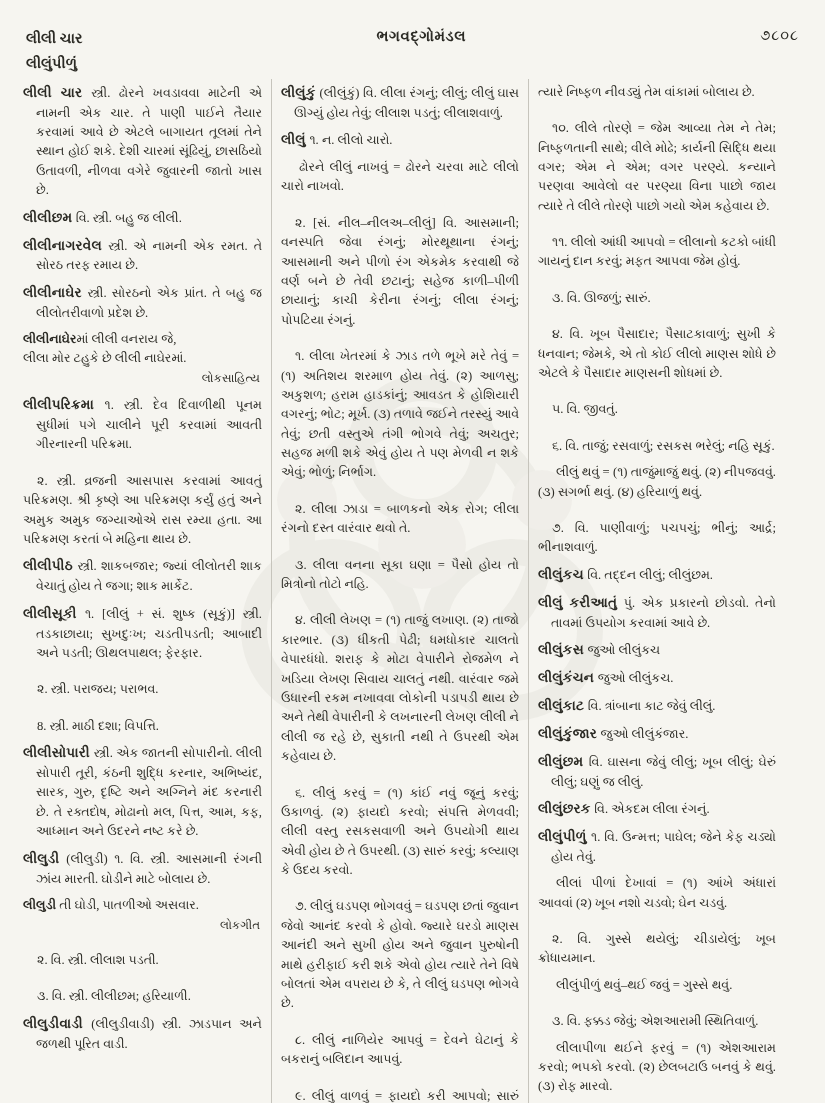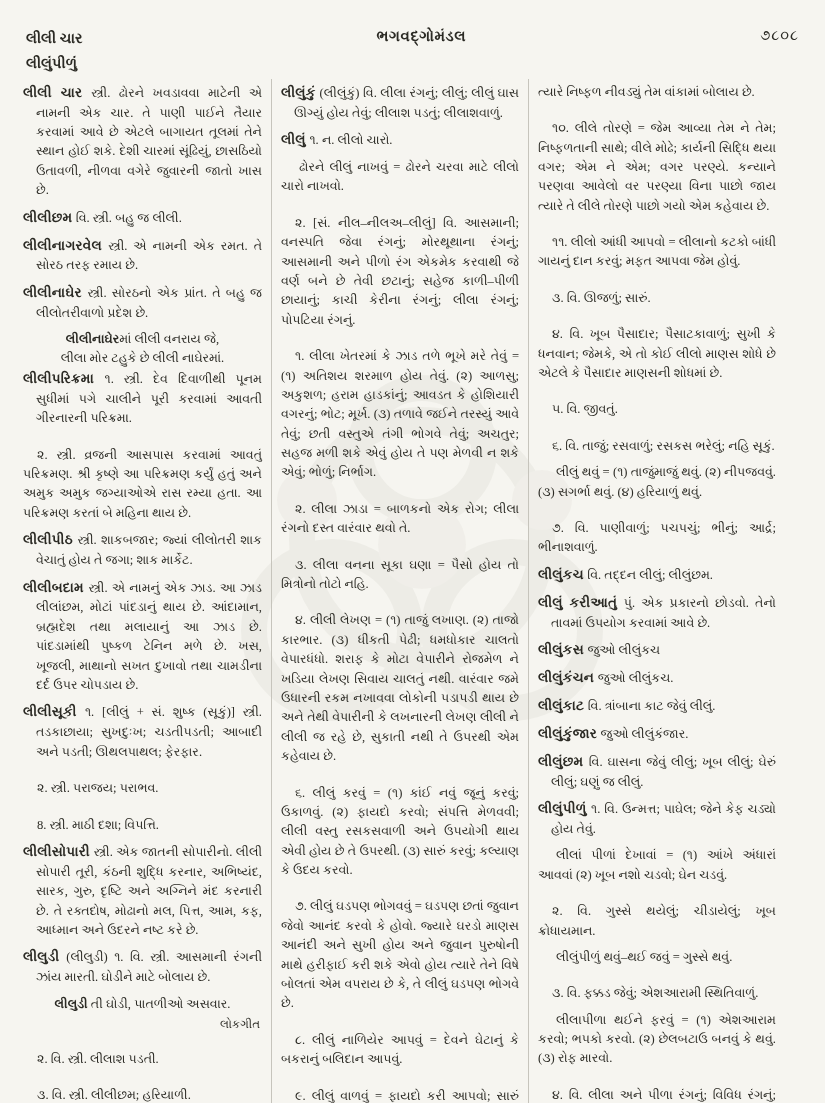--- a/index.html
+++ b/index.html
@@ -22,21 +22,21 @@
   
   .columns{position:relative;display:flex;margin-top:2px;z-index:1;}
   .col{width:257px;box-sizing:border-box;padding:4px 9px 0 9px;font-size:12.6px;line-height:1.54;text-align:justify;}
   .col + .col{border-left:1px solid #c6c4bc;}
   .blk{margin:0 0 7px 0;}
   .blk.entry{padding-left:13px;text-indent:-13px;}
   .blk.entry .head{font-size:13.6px;letter-spacing:.2px;}
   .blk.sense{text-indent:14px;margin-top:17px;}
   .blk.idiom{text-indent:18px;margin-top:2px;}
   .blk.cont{text-indent:0;}
-  .blk.verse{text-align:center;margin:2px 0 1px 0;}
+  .blk.verse{margin:2px 0 1px 0;}
   .verse-line{line-height:1.5;}
   .blk.attribution{text-align:right;font-size:11.8px;margin:0 2px 8px 0;}
 </style>
 </head>
 <body>
 
 <div class="page">
 
   <svg class="watermark" viewBox="0 0 420 440" aria-hidden="true">
     <g fill="none" stroke="#e7e6df" stroke-width="26">
@@ -64,24 +64,24 @@
   <div class="columns">
     <div class="col">
         <p class="blk entry"><b class="head">લીલી ચાર </b>સ્ત્રી. ઢોરને ખવડાવવા માટેની એ નામની એક ચાર. તે પાણી પાઈને તૈયાર કરવામાં આવે છે એટલે બાગાયત તૂલમાં તેને સ્થાન હોઈ શકે. દેશી ચારમાં સૂંઢિયું, છાસઠિયો ઉતાવળી, નીળવા વગેરે જુવારની જાતો ખાસ છે.</p>
         <p class="blk entry"><b class="head">લીલીછમ </b>વિ. સ્ત્રી. બહુ જ લીલી.</p>
         <p class="blk entry"><b class="head">લીલીનાગરવેલ </b>સ્ત્રી. એ નામની એક રમત. તે સોરઠ તરફ રમાય છે.</p>
         <p class="blk entry"><b class="head">લીલીનાઘેર </b>સ્ત્રી. સોરઠનો એક પ્રાંત. તે બહુ જ લીલોતરીવાળો પ્રદેશ છે.</p>
         <div class="blk verse">
           <div class="verse-line"><b>લીલીનાઘેર</b>માં લીલી વનરાય જે,</div>
           <div class="verse-line">લીલા મોર ટહુકે છે લીલી નાઘેરમાં.</div>
         </div>
+        <p class="blk attribution">લોકસાહિત્ય</p>
         <p class="blk entry"><b class="head">લીલીપરિક્રમા </b>૧. સ્ત્રી. દેવ દિવાળીથી પૂનમ સુધીમાં પગે ચાલીને પૂરી કરવામાં આવતી ગીરનારની પરિક્રમા.</p>
         <p class="blk sense">૨. સ્ત્રી. વ્રજની આસપાસ કરવામાં આવતું પરિક્રમણ. શ્રી કૃષ્ણે આ પરિક્રમણ કર્યું હતું અને અમુક અમુક જગ્યાઓએ રાસ રમ્યા હતા. આ પરિક્રમણ કરતાં બે મહિના થાય છે.</p>
         <p class="blk entry"><b class="head">લીલીપીઠ </b>સ્ત્રી. શાકબજાર; જ્યાં લીલોતરી શાક વેચાતું હોય તે જગા; શાક માર્કેટ.</p>
-        <p class="blk entry"><b class="head">લીલીબદામ </b>સ્ત્રી. એ નામનું એક ઝાડ. આ ઝાડ લીલાંછમ, મોટાં પાંદડાનું થાય છે. આંદામાન, બ્રહ્મદેશ તથા મલાયાનું આ ઝાડ છે. પાંદડામાંથી પુષ્કળ ટેનિન મળે છે. ખસ, ખૂજલી, માથાનો સખત દુખાવો તથા ચામડીના દર્દ ઉપર ચોપડાય છે.</p>
         <p class="blk entry"><b class="head">લીલીસૂકી </b>૧. [લીલું + સં. શુષ્ક (સૂકું)] સ્ત્રી. તડકાછાયા; સુખદુઃખ; ચડતીપડતી; આબાદી અને પડતી; ઊથલપાથલ; ફેરફાર.</p>
         <p class="blk sense">૨. સ્ત્રી. પરાજય; પરાભવ.</p>
         <p class="blk sense">8. સ્ત્રી. માઠી દશા; વિપત્તિ.</p>
         <p class="blk entry"><b class="head">લીલીસોપારી </b>સ્ત્રી. એક જાતની સોપારીનો. લીલી સોપારી તૂરી, કંઠની શુદ્ધિ કરનાર, અભિષ્યંદ, સારક, ગુરુ, દૃષ્ટિ અને અગ્નિને મંદ કરનારી છે. તે રક્તદોષ, મોઢાનો મલ, પિત્ત, આમ, કફ, આધ્માન અને ઉદરને નષ્ટ કરે છે.</p>
         <p class="blk entry"><b class="head">લીલુડી </b>(લીલુડી) ૧. વિ. સ્ત્રી. આસમાની રંગની ઝાંય મારતી. ઘોડીને માટે બોલાય છે.</p>
         <div class="blk verse">
           <div class="verse-line"><b>લીલુડી</b> તી ઘોડી, પાતળીઓ અસવાર.</div>
         </div>
         <p class="blk attribution">લોકગીત</p>
         <p class="blk sense">૨. વિ. સ્ત્રી. લીલાશ પડતી.</p>
@@ -112,20 +112,21 @@
         <p class="blk sense">૬. વિ. તાજું; રસવાળું; રસકસ ભરેલું; નહિ સૂકું.</p>
         <p class="blk idiom">લીલું થવું = (૧) તાજુંમાજું થવું. (૨) નીપજવવું. (૩) સગર્ભા થવું. (૪) હરિયાળું થવું.</p>
         <p class="blk sense">૭. વિ. પાણીવાળું; પચપચું; ભીનું; આર્દ્ર; ભીનાશવાળું.</p>
         <p class="blk entry"><b class="head">લીલુંકચ </b>વિ. તદ્દન લીલું; લીલુંછમ.</p>
         <p class="blk entry"><b class="head">લીલું કરીઆતું </b>પું. એક પ્રકારનો છોડવો. તેનો તાવમાં ઉપયોગ કરવામાં આવે છે.</p>
         <p class="blk entry"><b class="head">લીલુંકસ </b>જુઓ લીલુંકચ</p>
         <p class="blk entry"><b class="head">લીલુંકંચન </b>જુઓ લીલુંકચ.</p>
         <p class="blk entry"><b class="head">લીલુંકાટ </b>વિ. ત્રાંબાના કાટ જેવું લીલું.</p>
         <p class="blk entry"><b class="head">લીલુંકુંજાર </b>જુઓ લીલુંકંજાર.</p>
         <p class="blk entry"><b class="head">લીલુંછમ </b>વિ. ઘાસના જેવું લીલું; ખૂબ લીલું; ઘેરું લીલું; ઘણું જ લીલું.</p>
+        <p class="blk entry"><b class="head">લીલુંછરક </b>વિ. એકદમ લીલા રંગનું.</p>
         <p class="blk entry"><b class="head">લીલુંપીળું </b>૧. વિ. ઉન્મત્ત; પાઘેલ; જેને કેફ ચડ્યો હોય તેવું.</p>
         <p class="blk idiom">લીલાં પીળાં દેખાવાં = (૧) આંખે અંધારાં આવવાં (૨) ખૂબ નશો ચડવો; ઘેન ચડવું.</p>
         <p class="blk sense">૨. વિ. ગુસ્સે થયેલું; ચીડાયેલું; ખૂબ ક્રોધાયમાન.</p>
         <p class="blk idiom">લીલુંપીળું થવું–થઈ જવું = ગુસ્સે થવું.</p>
         <p class="blk sense">૩. વિ. ફક્કડ જેવું; એશઆરામી સ્થિતિવાળું.</p>
         <p class="blk idiom">લીલાપીળા થઈને ફરવું = (૧) એશઆરામ કરવો; ભપકો કરવો. (૨) છેલબટાઉ બનવું કે થવું. (૩) રોફ મારવો.</p>
         <p class="blk sense">૪. વિ. લીલા અને પીળા રંગનું; વિવિધ રંગનું; તરેહવાર રંગનું; સુંદર; મજેનું.</p>
       </div>
   </div>
 

